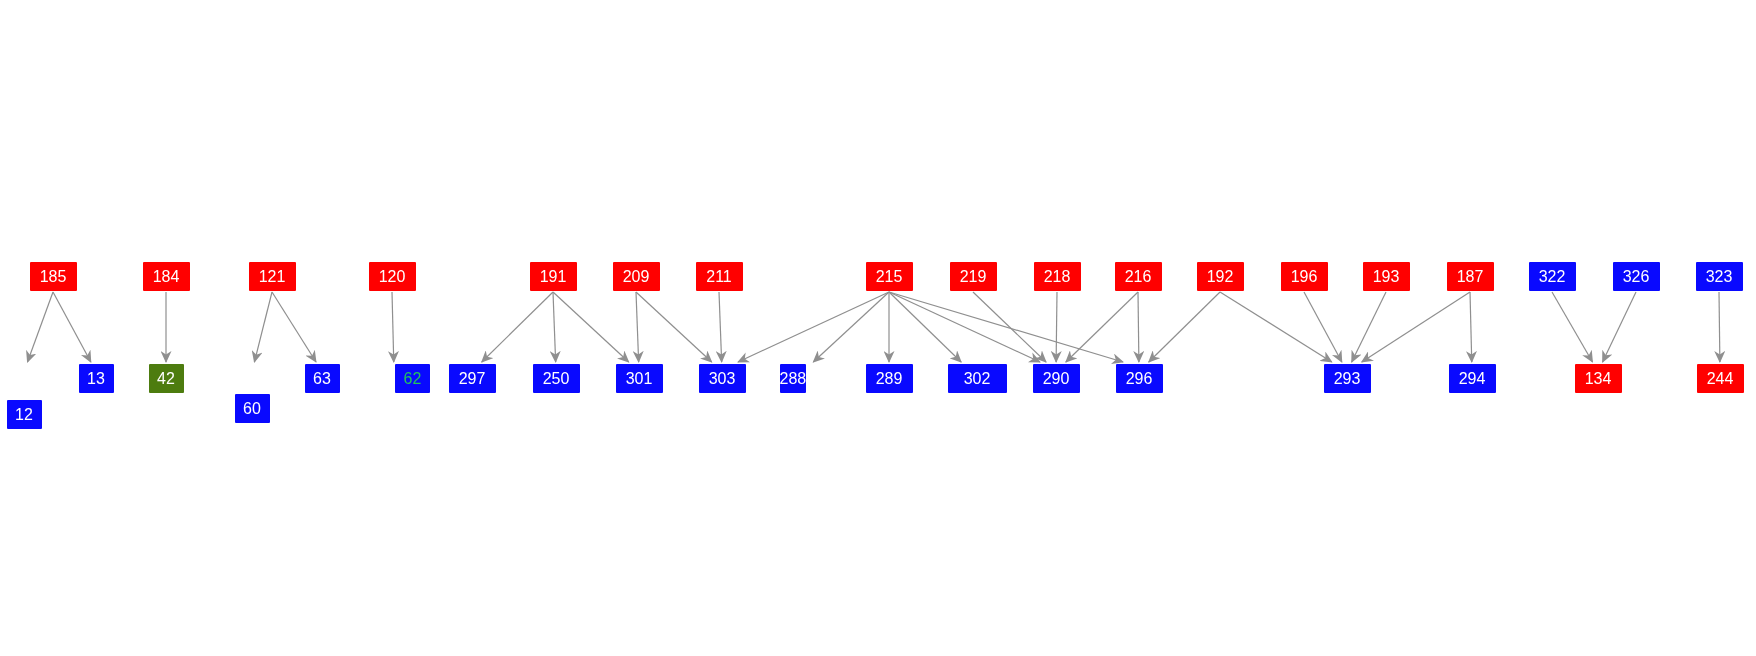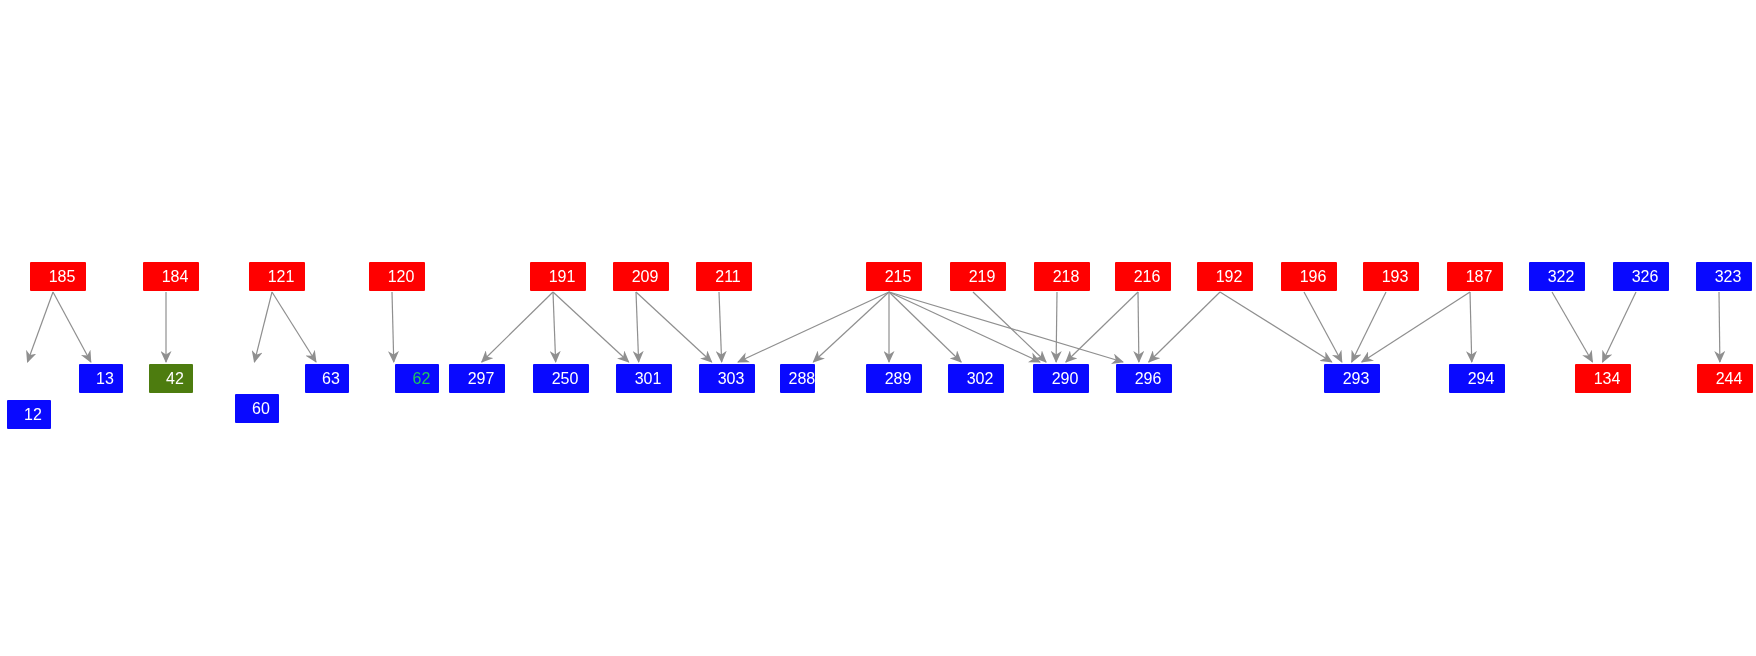--- a/index.html
+++ b/index.html
@@ -26,21 +26,20 @@
     position: absolute;
     height: 29px;
     line-height: 29px;
     text-align: center;
     color: #ffffff;
     font-size: 16px;
     font-weight: 400;
     border-radius: 1px;
     white-space: nowrap;
     user-select: none;
-    padding-left: 9px;
   }
 </style>
 </head>
 <body>
 
 <div id="canvas">
   <svg id="edge-layer" width="1756" height="656" viewBox="0 0 1756 656" xmlns="http://www.w3.org/2000/svg">
     <defs>
       <marker id="arrowhead" markerUnits="userSpaceOnUse" markerWidth="13" markerHeight="11" refX="11" refY="5.5" orient="auto">
         <path d="M0,0 L12,5.5 L0,11 L3.5,5.5 z" fill="#8f8f8f"></path>
@@ -104,21 +103,21 @@
       <div class="node" style="left: 148.5px; top: 364px; width: 35px; background: #4d7c0f; color: rgb(255, 255, 255);">42</div>
       <div class="node" style="left: 234.5px; top: 364px; width: 35px; background: rgb(9, 9, 255); color: rgb(255, 255, 255); margin-top: 30px;">60</div>
       <div class="node" style="left: 304.5px; top: 364px; width: 35px; background: rgb(9, 9, 255); color: rgb(255, 255, 255);">63</div>
       <div class="node" style="left: 395px; top: 364px; width: 35px; background: rgb(9, 9, 255); color: #22c55e;">62</div>
       <div class="node" style="left: 448.5px; top: 364px; width: 47px; background: rgb(9, 9, 255); color: rgb(255, 255, 255);">297</div>
       <div class="node" style="left: 532.5px; top: 364px; width: 47px; background: rgb(9, 9, 255); color: rgb(255, 255, 255);">250</div>
       <div class="node" style="left: 615.5px; top: 364px; width: 47px; background: rgb(9, 9, 255); color: rgb(255, 255, 255);">301</div>
       <div class="node" style="left: 698.5px; top: 364px; width: 47px; background: rgb(9, 9, 255); color: rgb(255, 255, 255);">303</div>
       <div class="node" style="left: 779.5px; top: 364px; width: 26px; background: rgb(9, 9, 255); color: rgb(255, 255, 255);">288</div>
       <div class="node" style="left: 865.5px; top: 364px; width: 47px; background: rgb(9, 9, 255); color: rgb(255, 255, 255);">289</div>
-      <div class="node" style="left: 947.5px; top: 364px; width: 47px; background: rgb(9, 9, 255); color: rgb(255, 255, 255);">302</div>
+      <div class="node" style="left: 947.5px; top: 364px; width: 59px; background: rgb(9, 9, 255); color: rgb(255, 255, 255);">302</div>
       <div class="node" style="left: 1032.5px; top: 364px; width: 47px; background: rgb(9, 9, 255); color: rgb(255, 255, 255);">290</div>
       <div class="node" style="left: 1115.5px; top: 364px; width: 47px; background: rgb(9, 9, 255); color: rgb(255, 255, 255);">296</div>
       <div class="node" style="left: 1323.5px; top: 364px; width: 47px; background: rgb(9, 9, 255); color: rgb(255, 255, 255);">293</div>
       <div class="node" style="left: 1448.5px; top: 364px; width: 47px; background: rgb(9, 9, 255); color: rgb(255, 255, 255);">294</div>
       <div class="node" style="left: 1574.5px; top: 364px; width: 47px; background: rgb(255, 0, 0); color: rgb(255, 255, 255);">134</div>
       <div class="node" style="left: 1696.5px; top: 364px; width: 47px; background: rgb(255, 0, 0); color: rgb(255, 255, 255);">244</div>
     </div>
 </div>
 
 </body></html>

